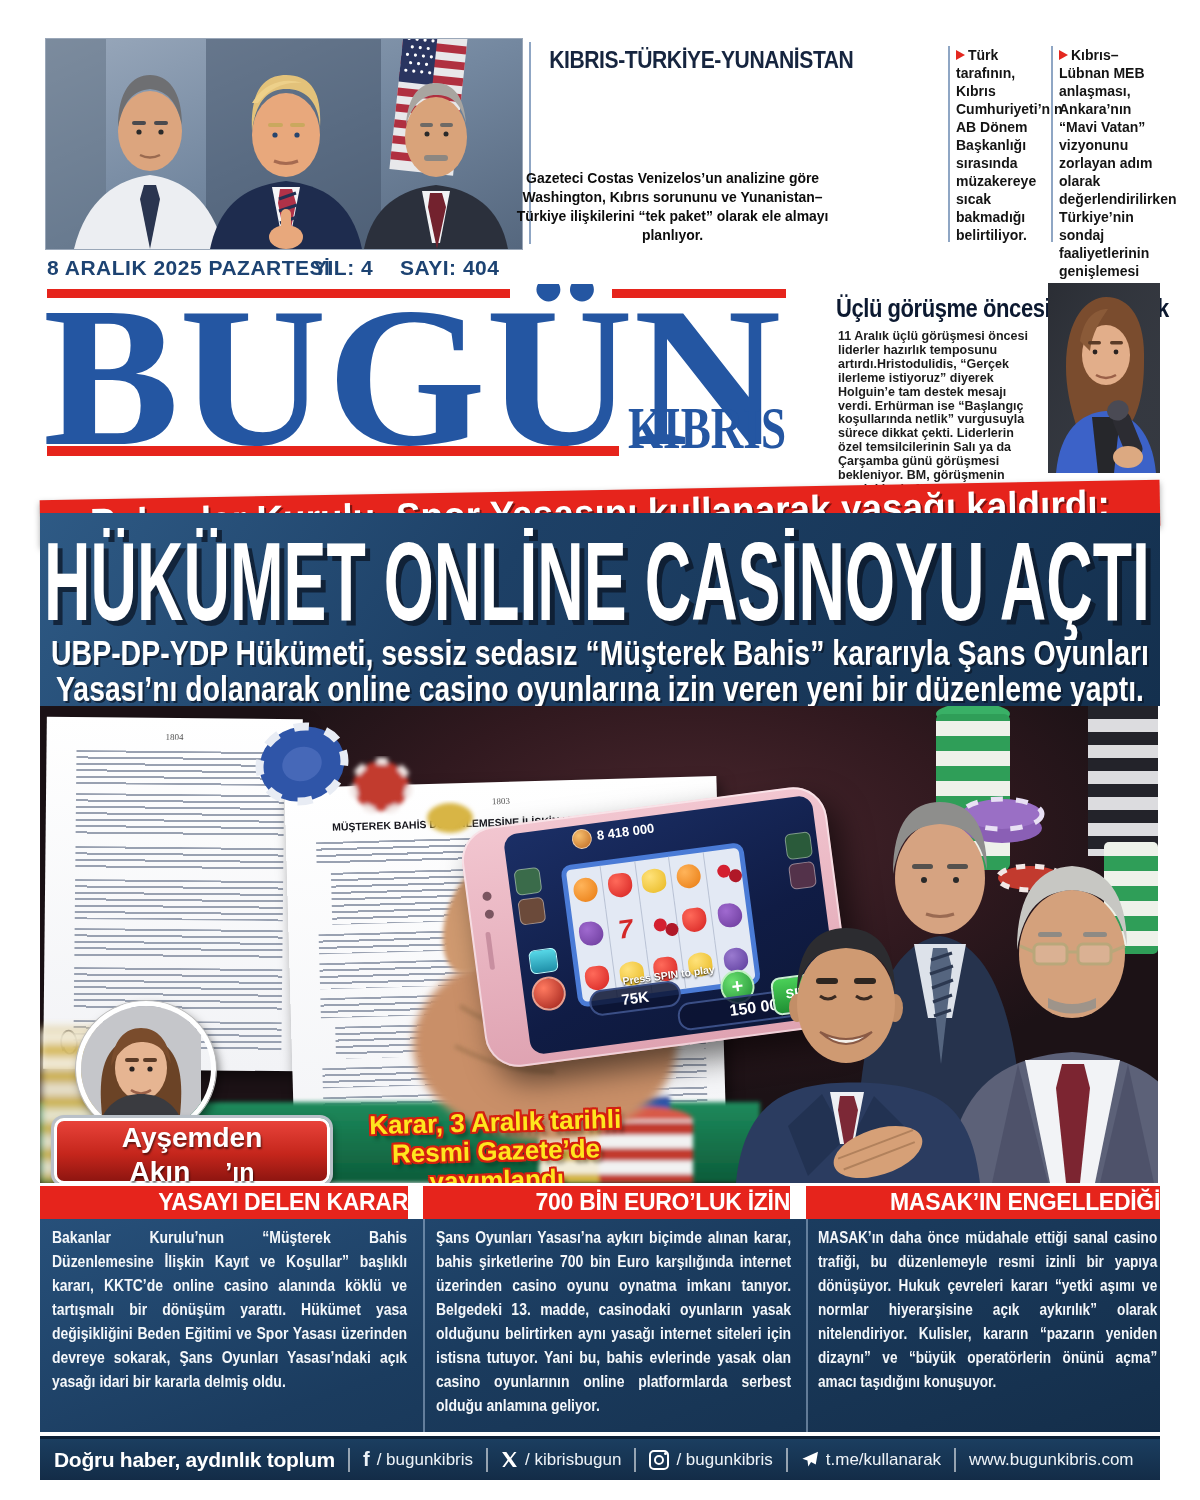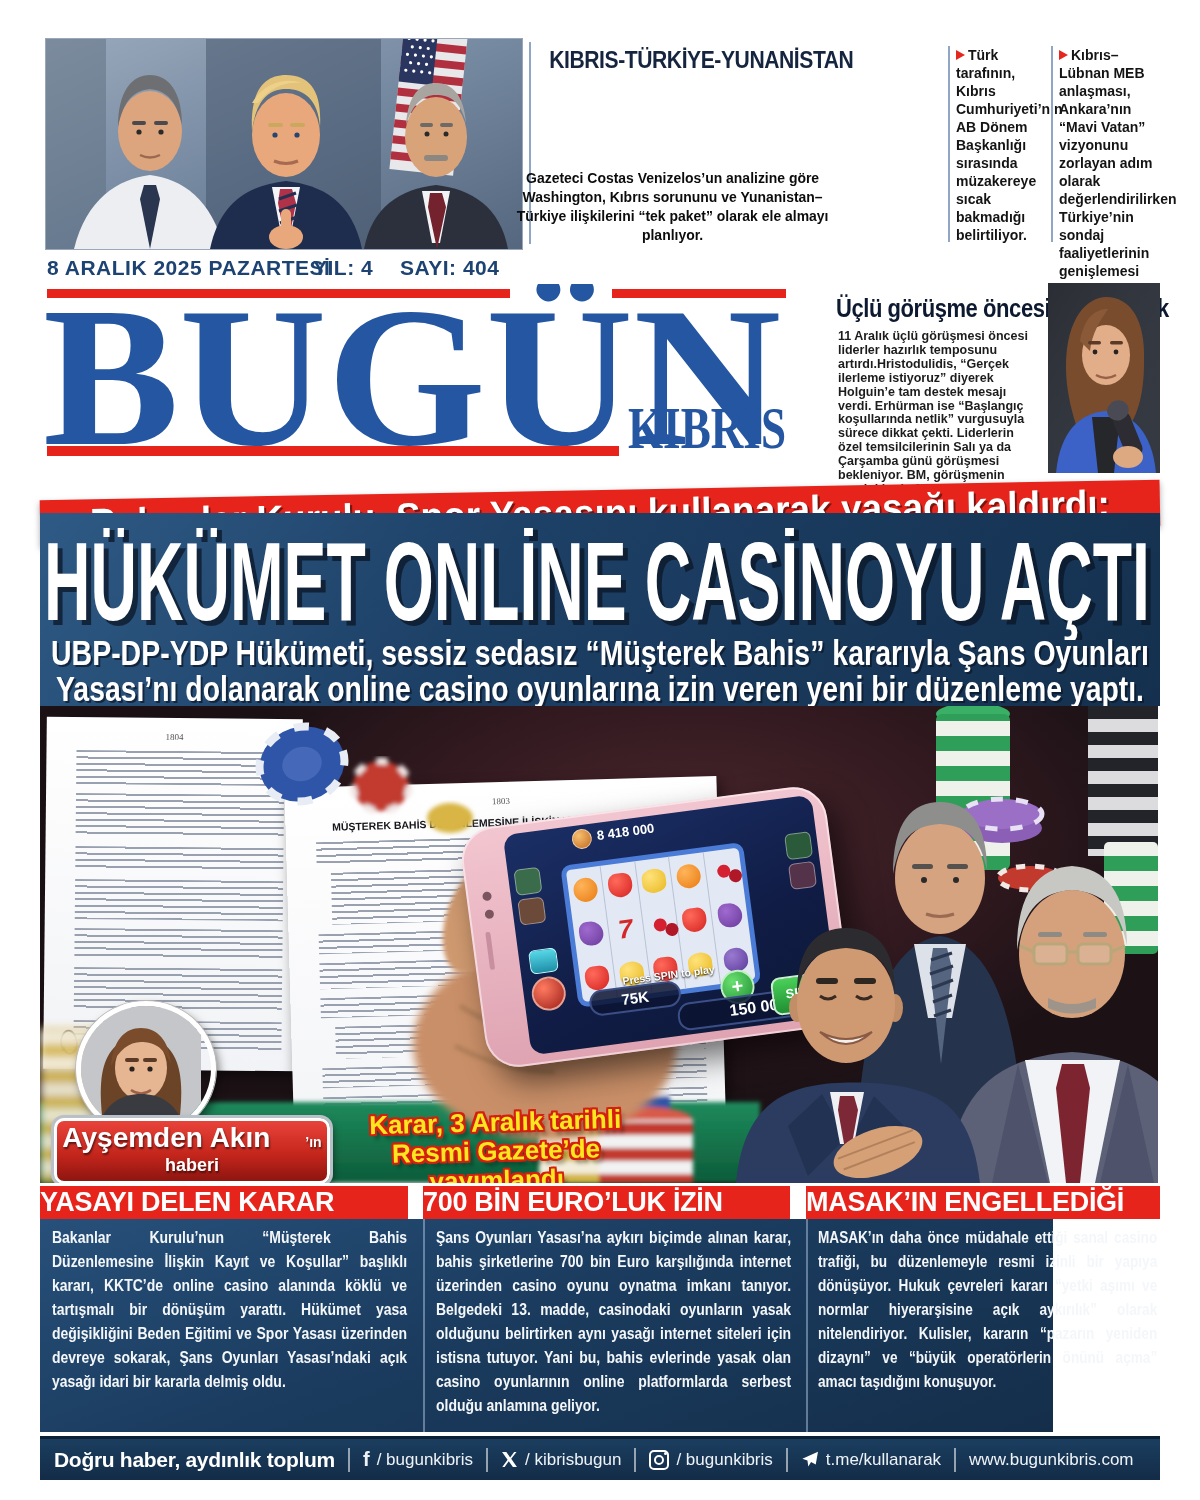--- a/index.html
+++ b/index.html
@@ -90,31 +90,31 @@
   .tealbtn{position:absolute;left:10px;bottom:80px;width:26px;height:22px;border-radius:6px;
            background:linear-gradient(#57d8e8,#1f8fa8);border:1px solid #bff;}
 
   .ovalPhoto{left:36px;top:295px;width:130px;height:126px;border-radius:50%;overflow:hidden;
              border:5px solid #fff;box-shadow:0 0 0 1px #bbb,3px 5px 10px rgba(0,0,0,.5);z-index:6;}
   .badge{left:14px;top:412px;width:270px;height:60px;border-radius:10px;z-index:6;
          background:linear-gradient(180deg,#e8433a,#c5261c 55%,#8e1510);
          border:3px solid #fff;box-shadow:0 0 0 3px #b9c0c8,2px 4px 8px rgba(0,0,0,.6);
          text-align:center;color:#fff;}
   .badge .l1{font-size:28px;font-weight:800;line-height:34px;text-shadow:1px 2px 2px rgba(0,0,0,.55);}
-  .badge .l1 .sfx{font-size:14px;padding-left:35px;}
+  .badge .l1 .sfx{font-size:25px;padding-left:35px;}
   .badge .l2{font-size:18px;font-weight:700;line-height:16px;margin-top:-2px;text-shadow:1px 2px 2px rgba(0,0,0,.55);}
   .note{left:322px;top:402px;width:268px;text-align:center;z-index:6;transform:rotate(-1.5deg);
         color:#ffe61e;font-weight:800;font-size:26px;line-height:29px;
         text-shadow:2px 0 0 #d32011,-2px 0 0 #d32011,0 2px 0 #d32011,0 -2px 0 #d32011,
           2px 2px 0 #d32011,-2px -2px 0 #d32011,2px -2px 0 #d32011,-2px 2px 0 #d32011,4px 5px 4px rgba(0,0,0,.45);}
 
   
-  .sh{height:33px;background:#e6241c;color:#fff;font-weight:800;font-size:27px;line-height:33px;
-      text-align:left;letter-spacing:-0.3px;}
-  .storyBody{left:40px;top:1219px;width:1013px;height:213px;
+  .sh{height:33px;background:#e6241c;color:#fff;font-weight:800;font-size:23px;line-height:33px;
+      text-align:right;letter-spacing:-0.3px;}
+  .storyBody{left:40px;top:1219px;width:1120px;height:213px;
       background:linear-gradient(160deg,#27507a 0%,#1b3c5f 45%,#142e4a 100%);}
   .storyText{position:absolute;top:7px;color:#f4f7fa;font-weight:700;font-size:17px;line-height:24px;
       text-align:justify;transform-origin:left top;}
   .ssep{position:absolute;top:0;width:2px;height:213px;background:rgba(190,210,235,.45);}
 
   
   .footer{left:40px;top:1436px;width:1120px;height:44px;box-sizing:border-box;
       border-top:3px solid #0c2036;background:linear-gradient(180deg,#1b3e60,#132c47);
       display:flex;align-items:center;padding:0 14px;gap:13px;color:#fff;}
   .footer .slogan{font-weight:800;font-size:21px;letter-spacing:-0.3px;white-space:nowrap;}

